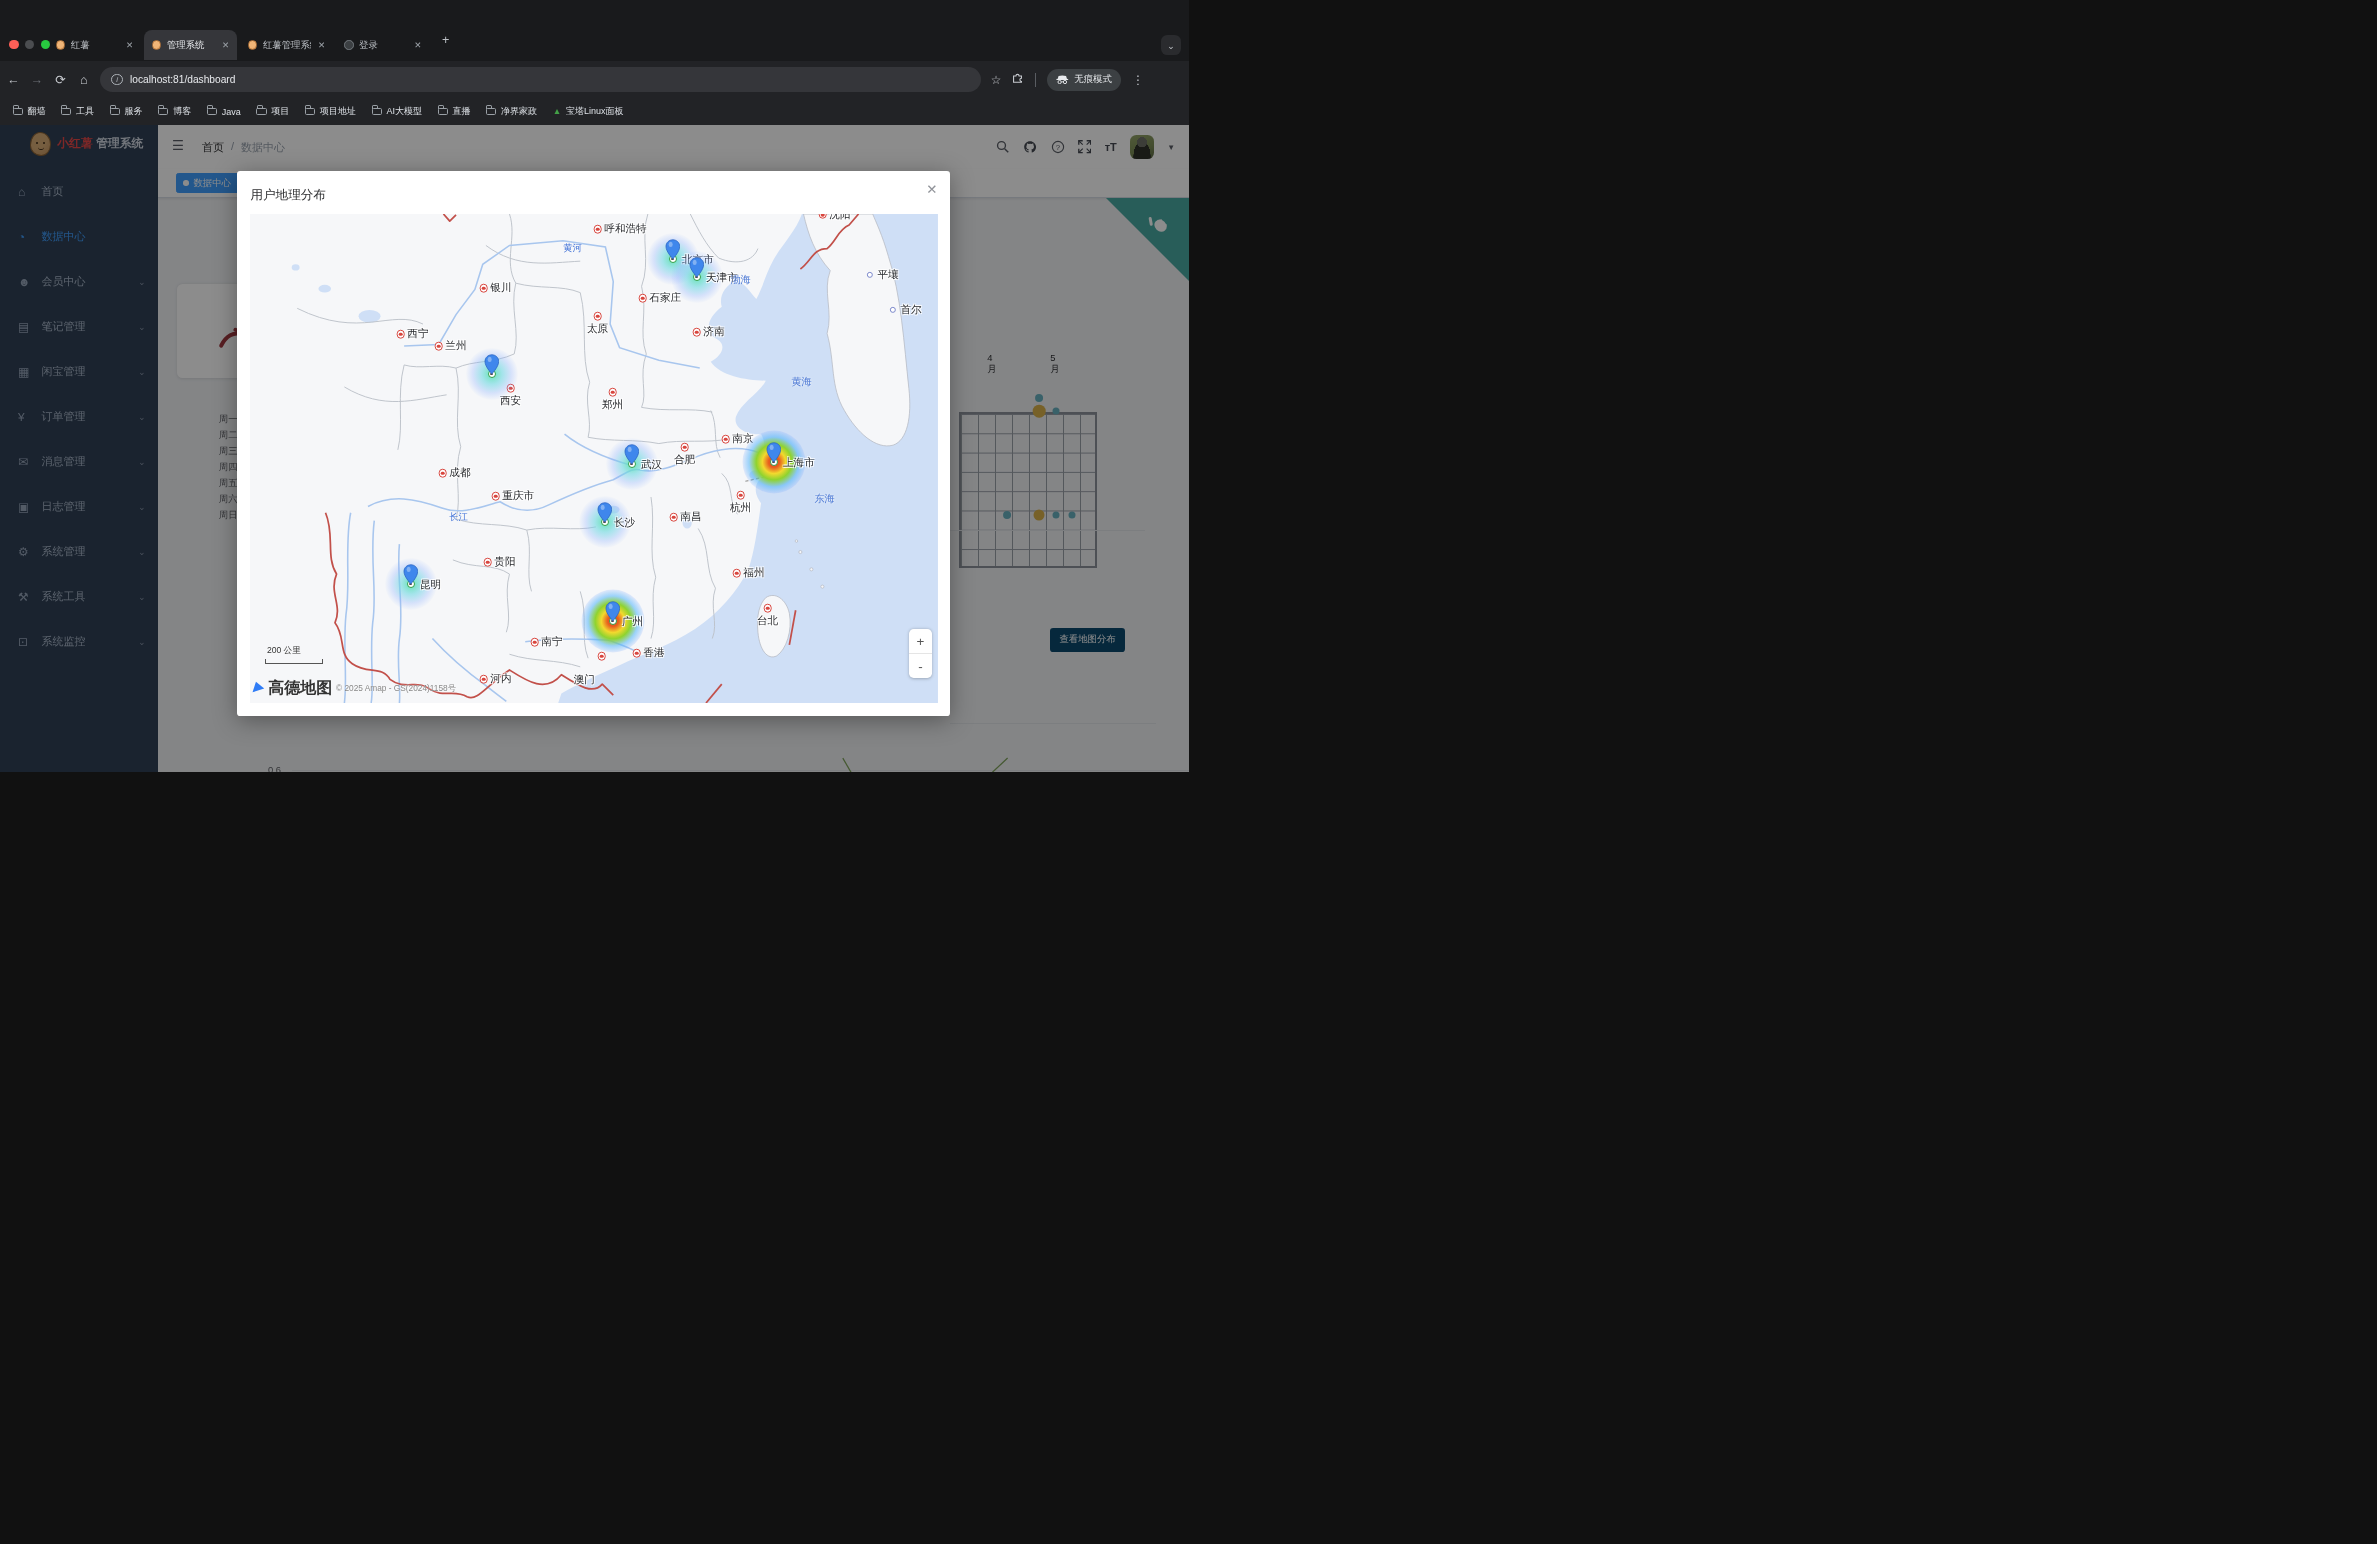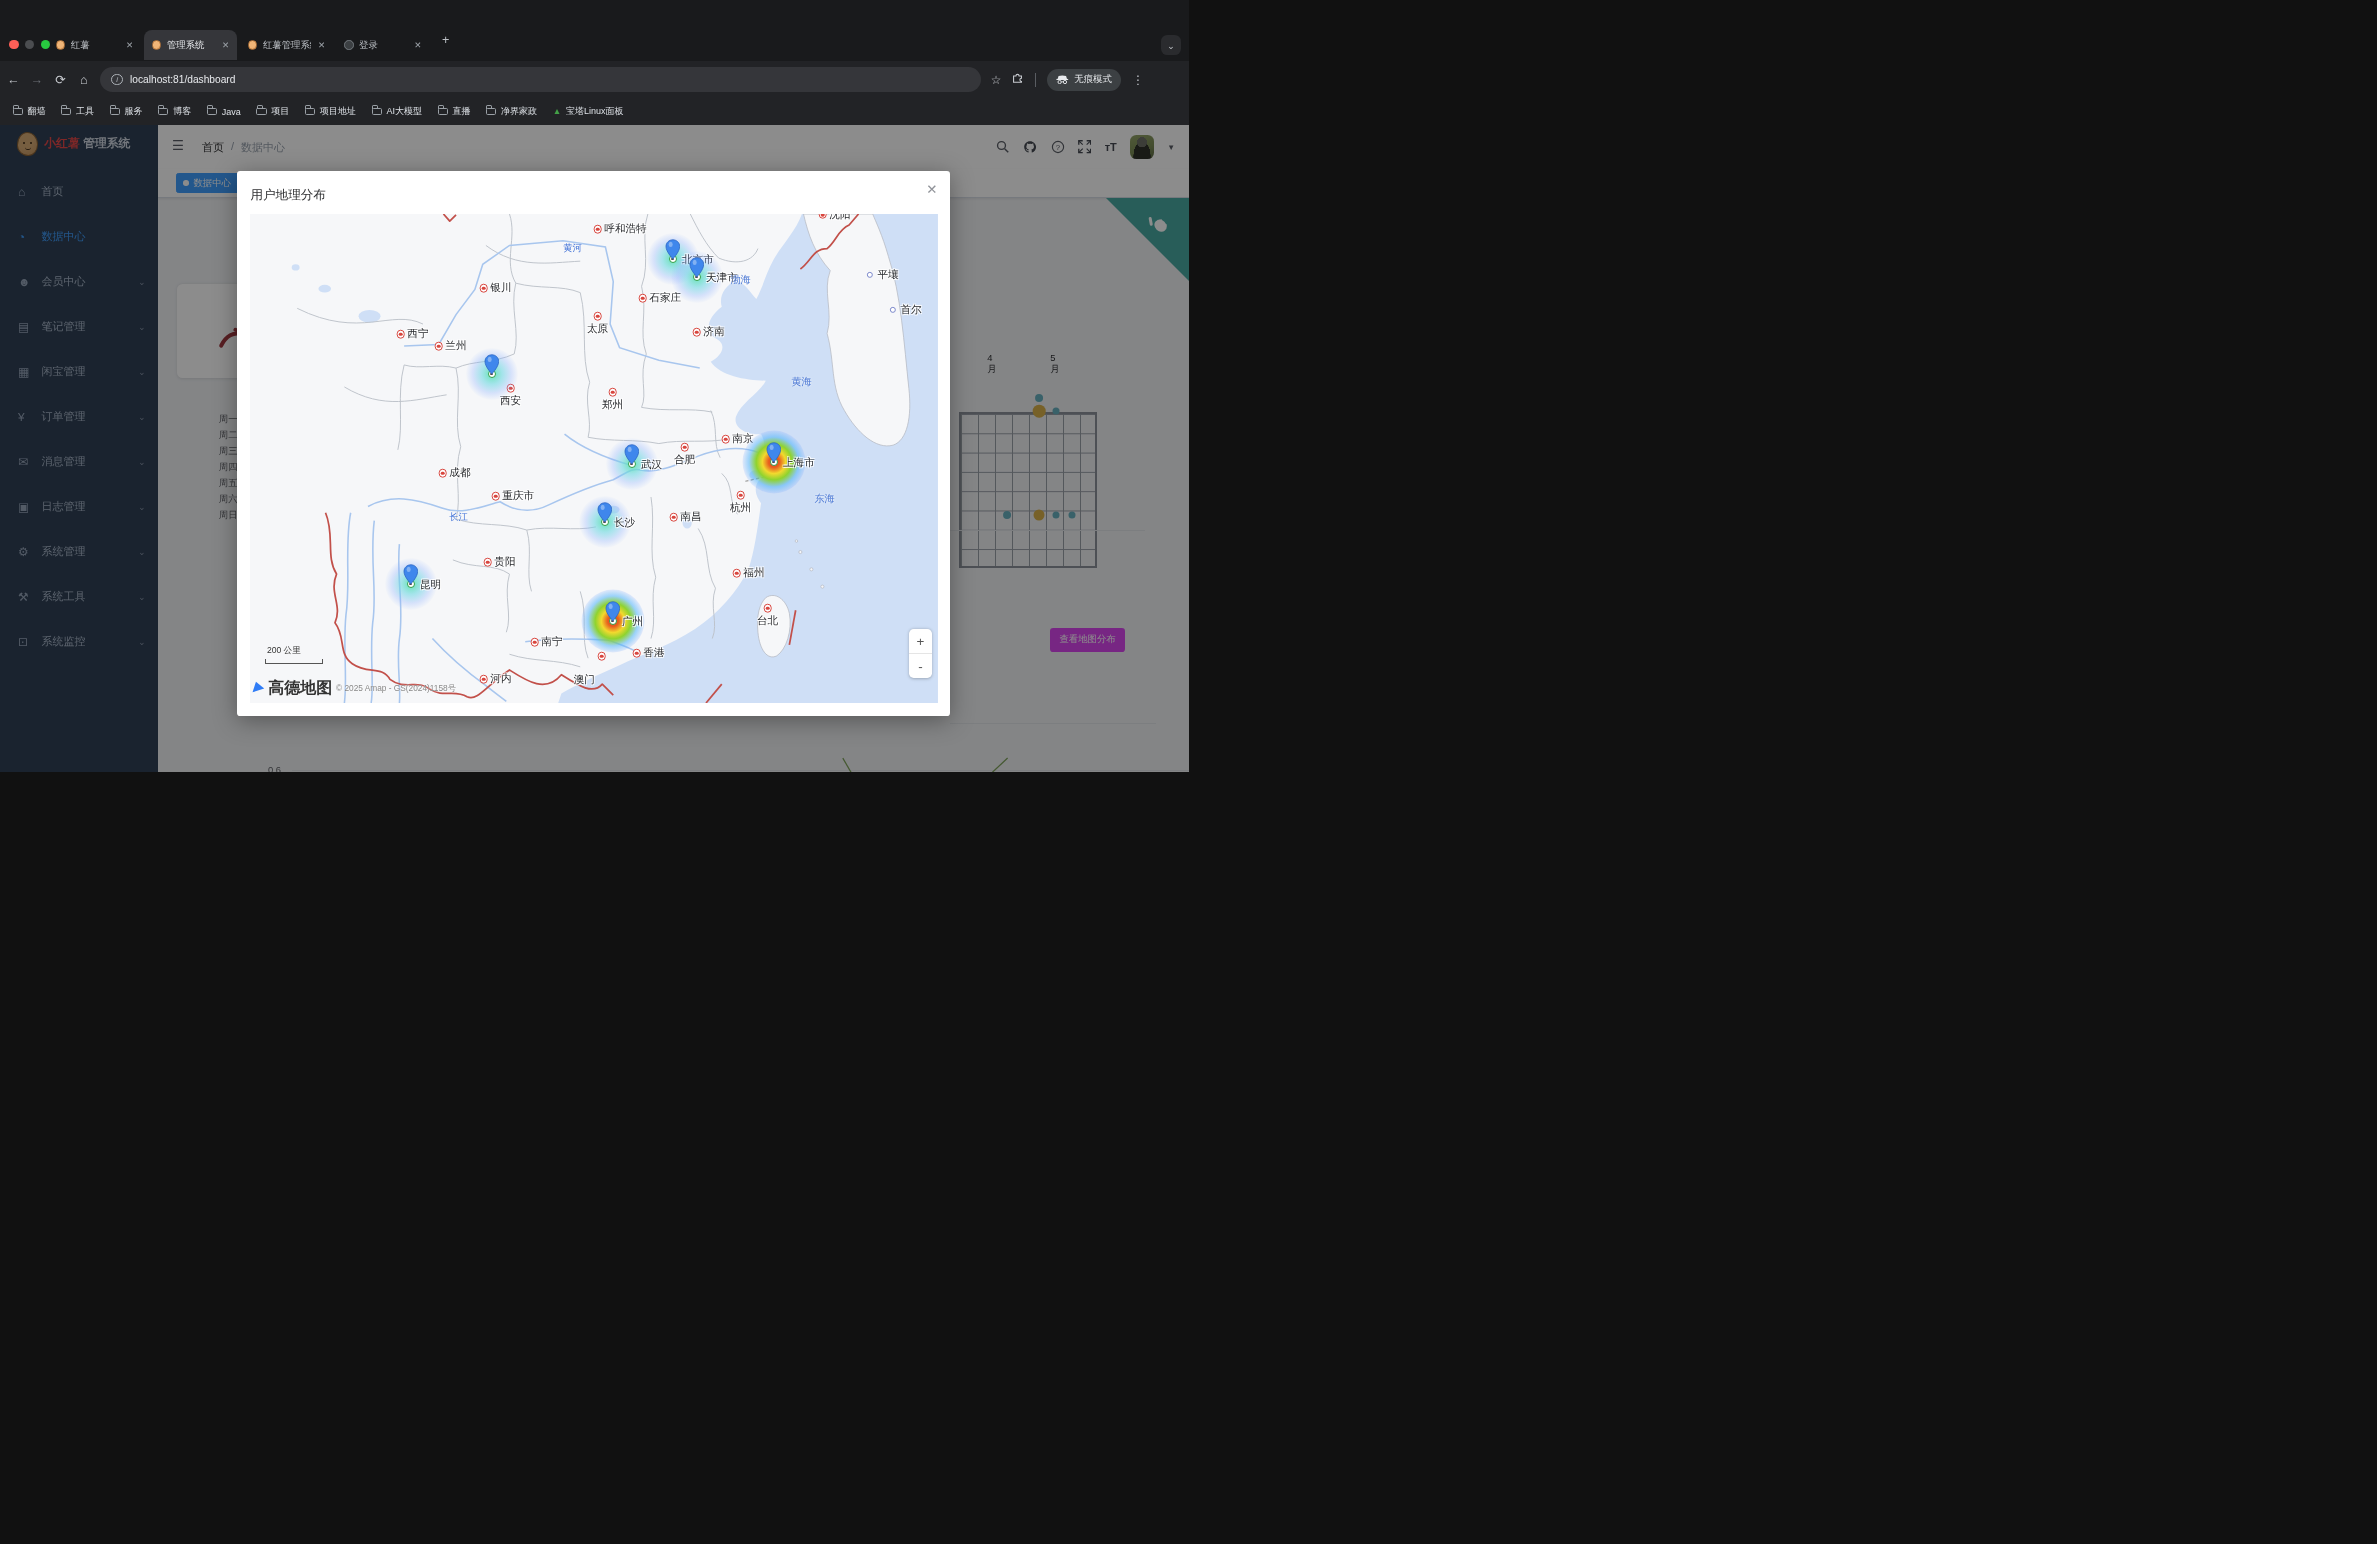--- a/index.html
+++ b/index.html
@@ -39,21 +39,21 @@
   .bookmarks { position:absolute; left:0; top:98px; width:100%; height:27px; background:#222326;
                display:flex; align-items:center; gap:15.7px; padding-left:12.6px; }
   .bm { display:flex; align-items:center; gap:4.7px; color:#dde1e6; font-size:9px; }
   .folder { position:relative; width:10.2px; height:7.9px; border:1px solid #9aa0a6; border-radius:1.6px; }
   .folder::before { content:""; position:absolute; left:-0.8px; top:-3.1px; width:3.9px; height:2.4px; border:1px solid #9aa0a6; border-bottom:none; border-radius:1.6px 1.6px 0 0; }
   .pagoda { color:#43a047; font-size:8.6px; line-height:7.9px; }
 
   
   .app { position:absolute; left:0; top:125px; width:1189px; height:647px; background:#f0f2f5; }
   .sidebar { position:absolute; left:0; top:0; width:158px; height:647px; background:#304156; overflow:hidden; }
-  .brand { height:38px; display:flex; align-items:center; gap:6.3px; padding-left:17px; }
+  .brand { height:38px; display:flex; align-items:center; gap:6.3px; padding-left:30px; }
   .potato { position:relative; width:21px; height:23.6px; background:radial-gradient(circle at 35% 30%, #d7ab76 0 45%, #c3925c 100%); border:1.2px solid #8a6234; border-radius:48% 52% 46% 54%/55% 52% 48% 45%; }
   .potato::before { content:""; position:absolute; left:4.7px; top:8.6px; width:2.4px; height:2.4px; background:#4a3категория; background:#3c2a16; border-radius:50%; box-shadow:7px 0 0 #3c2a16; }
   .potato::after { content:""; position:absolute; left:7px; top:12.6px; width:6.3px; height:3.1px; border-bottom:1.3px solid #3c2a16; border-radius:0 0 6.3px 6.3px; }
   .brand-red { color:#e64747; font-weight:bold; font-size:11.8px; }
   .brand-rest { color:#cfd6e0; font-weight:bold; font-size:11.8px; }
   .menu { position:absolute; left:0; top:44px; width:100%; }
   .sitem { position:relative; height:45px; display:flex; align-items:center; padding-left:18px; color:#a9b6c9; font-size:11px; }
   .sitem .micon { width:23.6px; font-size:11.8px; color:#98a6bb; }
   .sitem.active, .sitem.active .micon { color:#409eff; }
   .sitem .chev { position:absolute; right:12.6px; color:#8794a8; font-size:8.6px; }
@@ -96,21 +96,21 @@
   .weekdays { position:absolute; left:0; top:0; }
   .wd { position:absolute; width:63px; text-align:right; font-size:9.4px; color:#606266; }
   .months { position:absolute; }
   .month { position:absolute; font-size:9.4px; color:#303133; transform:translateX(-50%); }
   .punch { position:absolute; left:801px; top:214px; width:138px; height:156px; border:2.4px solid #8d939c;
      background-image:linear-gradient(90deg,#9aa0a8 0.8px,transparent 0.8px),linear-gradient(#9aa0a8 0.8px,transparent 0.8px);
      background-size:17px 19.3px; }
   .pdot { position:absolute; border-radius:50%; transform:translate(-50%,-50%); }
   .pdot.teal { background:#69b1c0; } .pdot.olive { background:#d9b14a; }
 
-  .mapbtn { position:absolute; left:892px; top:430px; width:75px; height:23.6px; background:#d946ef; border-radius:3.1px;
+  .mapbtn { position:absolute; left:892px; top:430px; width:75px; height:23.6px; background:#0c4a6e; border-radius:3.1px;
             color:#fff; font-size:9.4px; display:flex; align-items:center; justify-content:center; }
   .hline { position:absolute; height:0.8px; background:#e2e5ea; }
   .ytick { position:absolute; width:22px; text-align:right; font-size:9.4px; color:#606266; }
   .bgchart { position:absolute; left:644px; top:556px; }
 
   
   .overlay { position:absolute; left:0; top:125px; width:1189px; height:647px; background:rgba(0,0,0,0.45); z-index:40; }
   .modal { position:absolute; left:237px; top:171px; width:713px; height:545px; background:#fff; border-radius:3.1px;
            box-shadow:0 4.7px 23.6px rgba(0,0,0,.35); z-index:60; }
   .mtitle { position:absolute; left:13.4px; top:15.7px; font-size:12.6px; color:#303133; }

